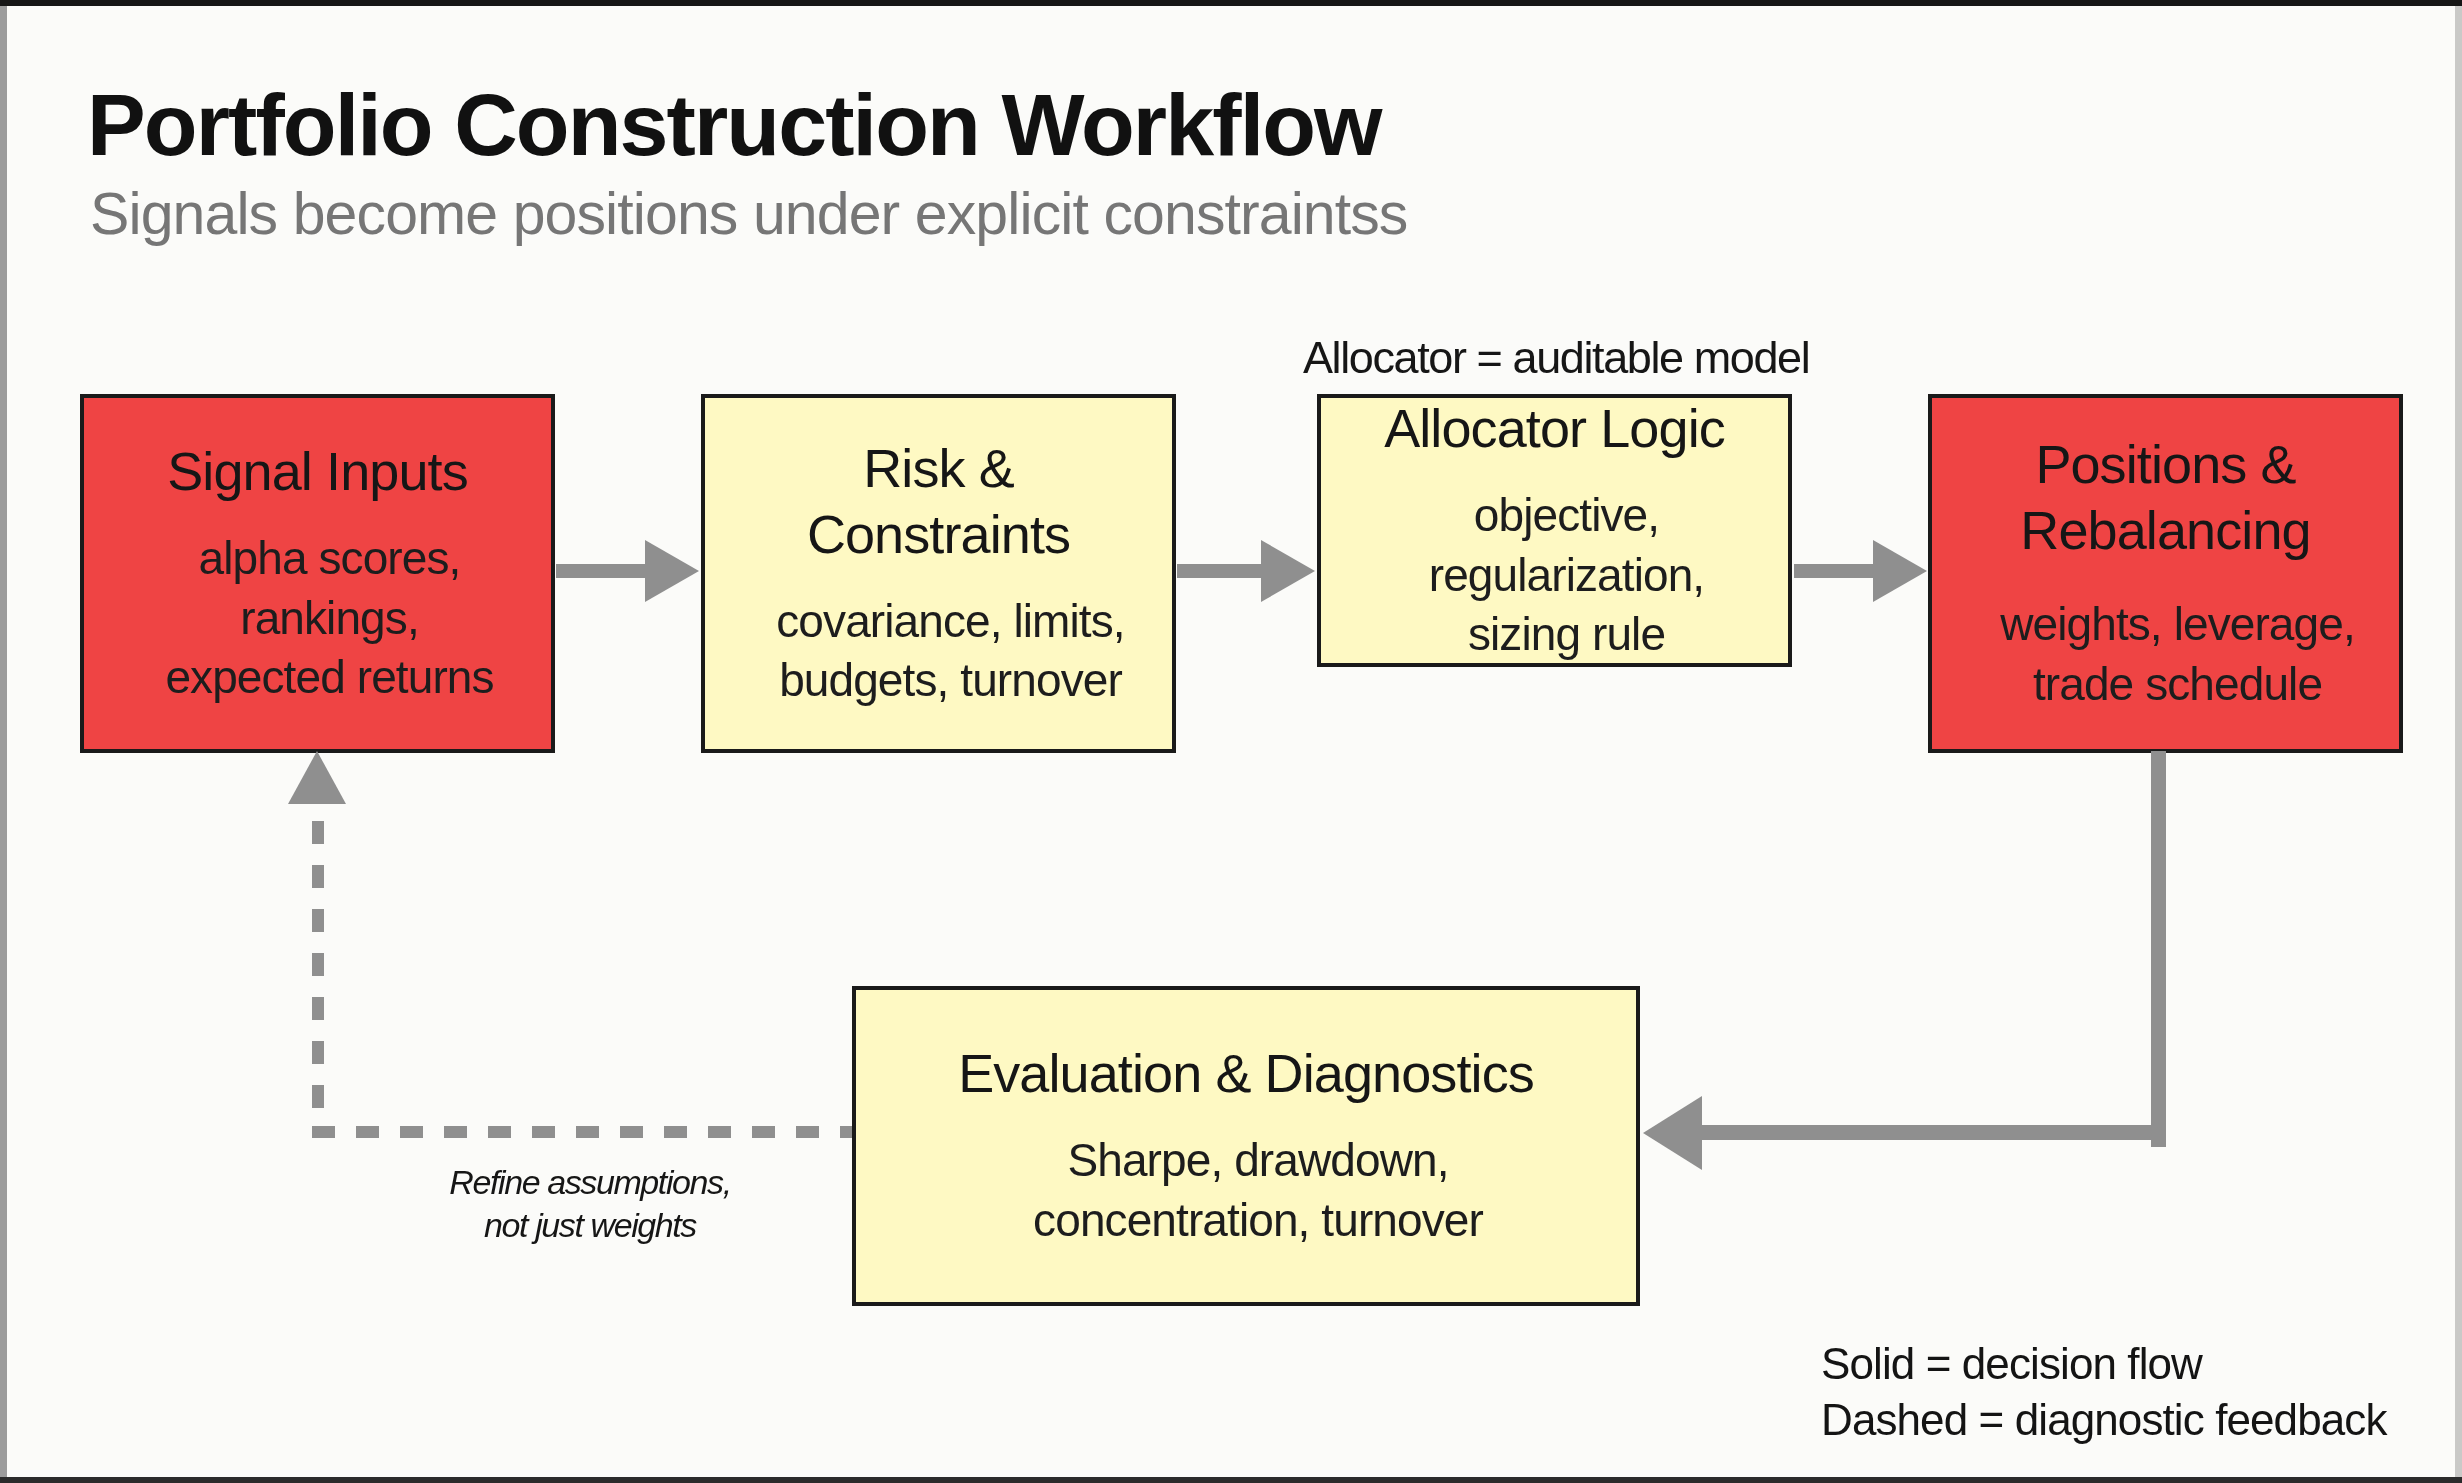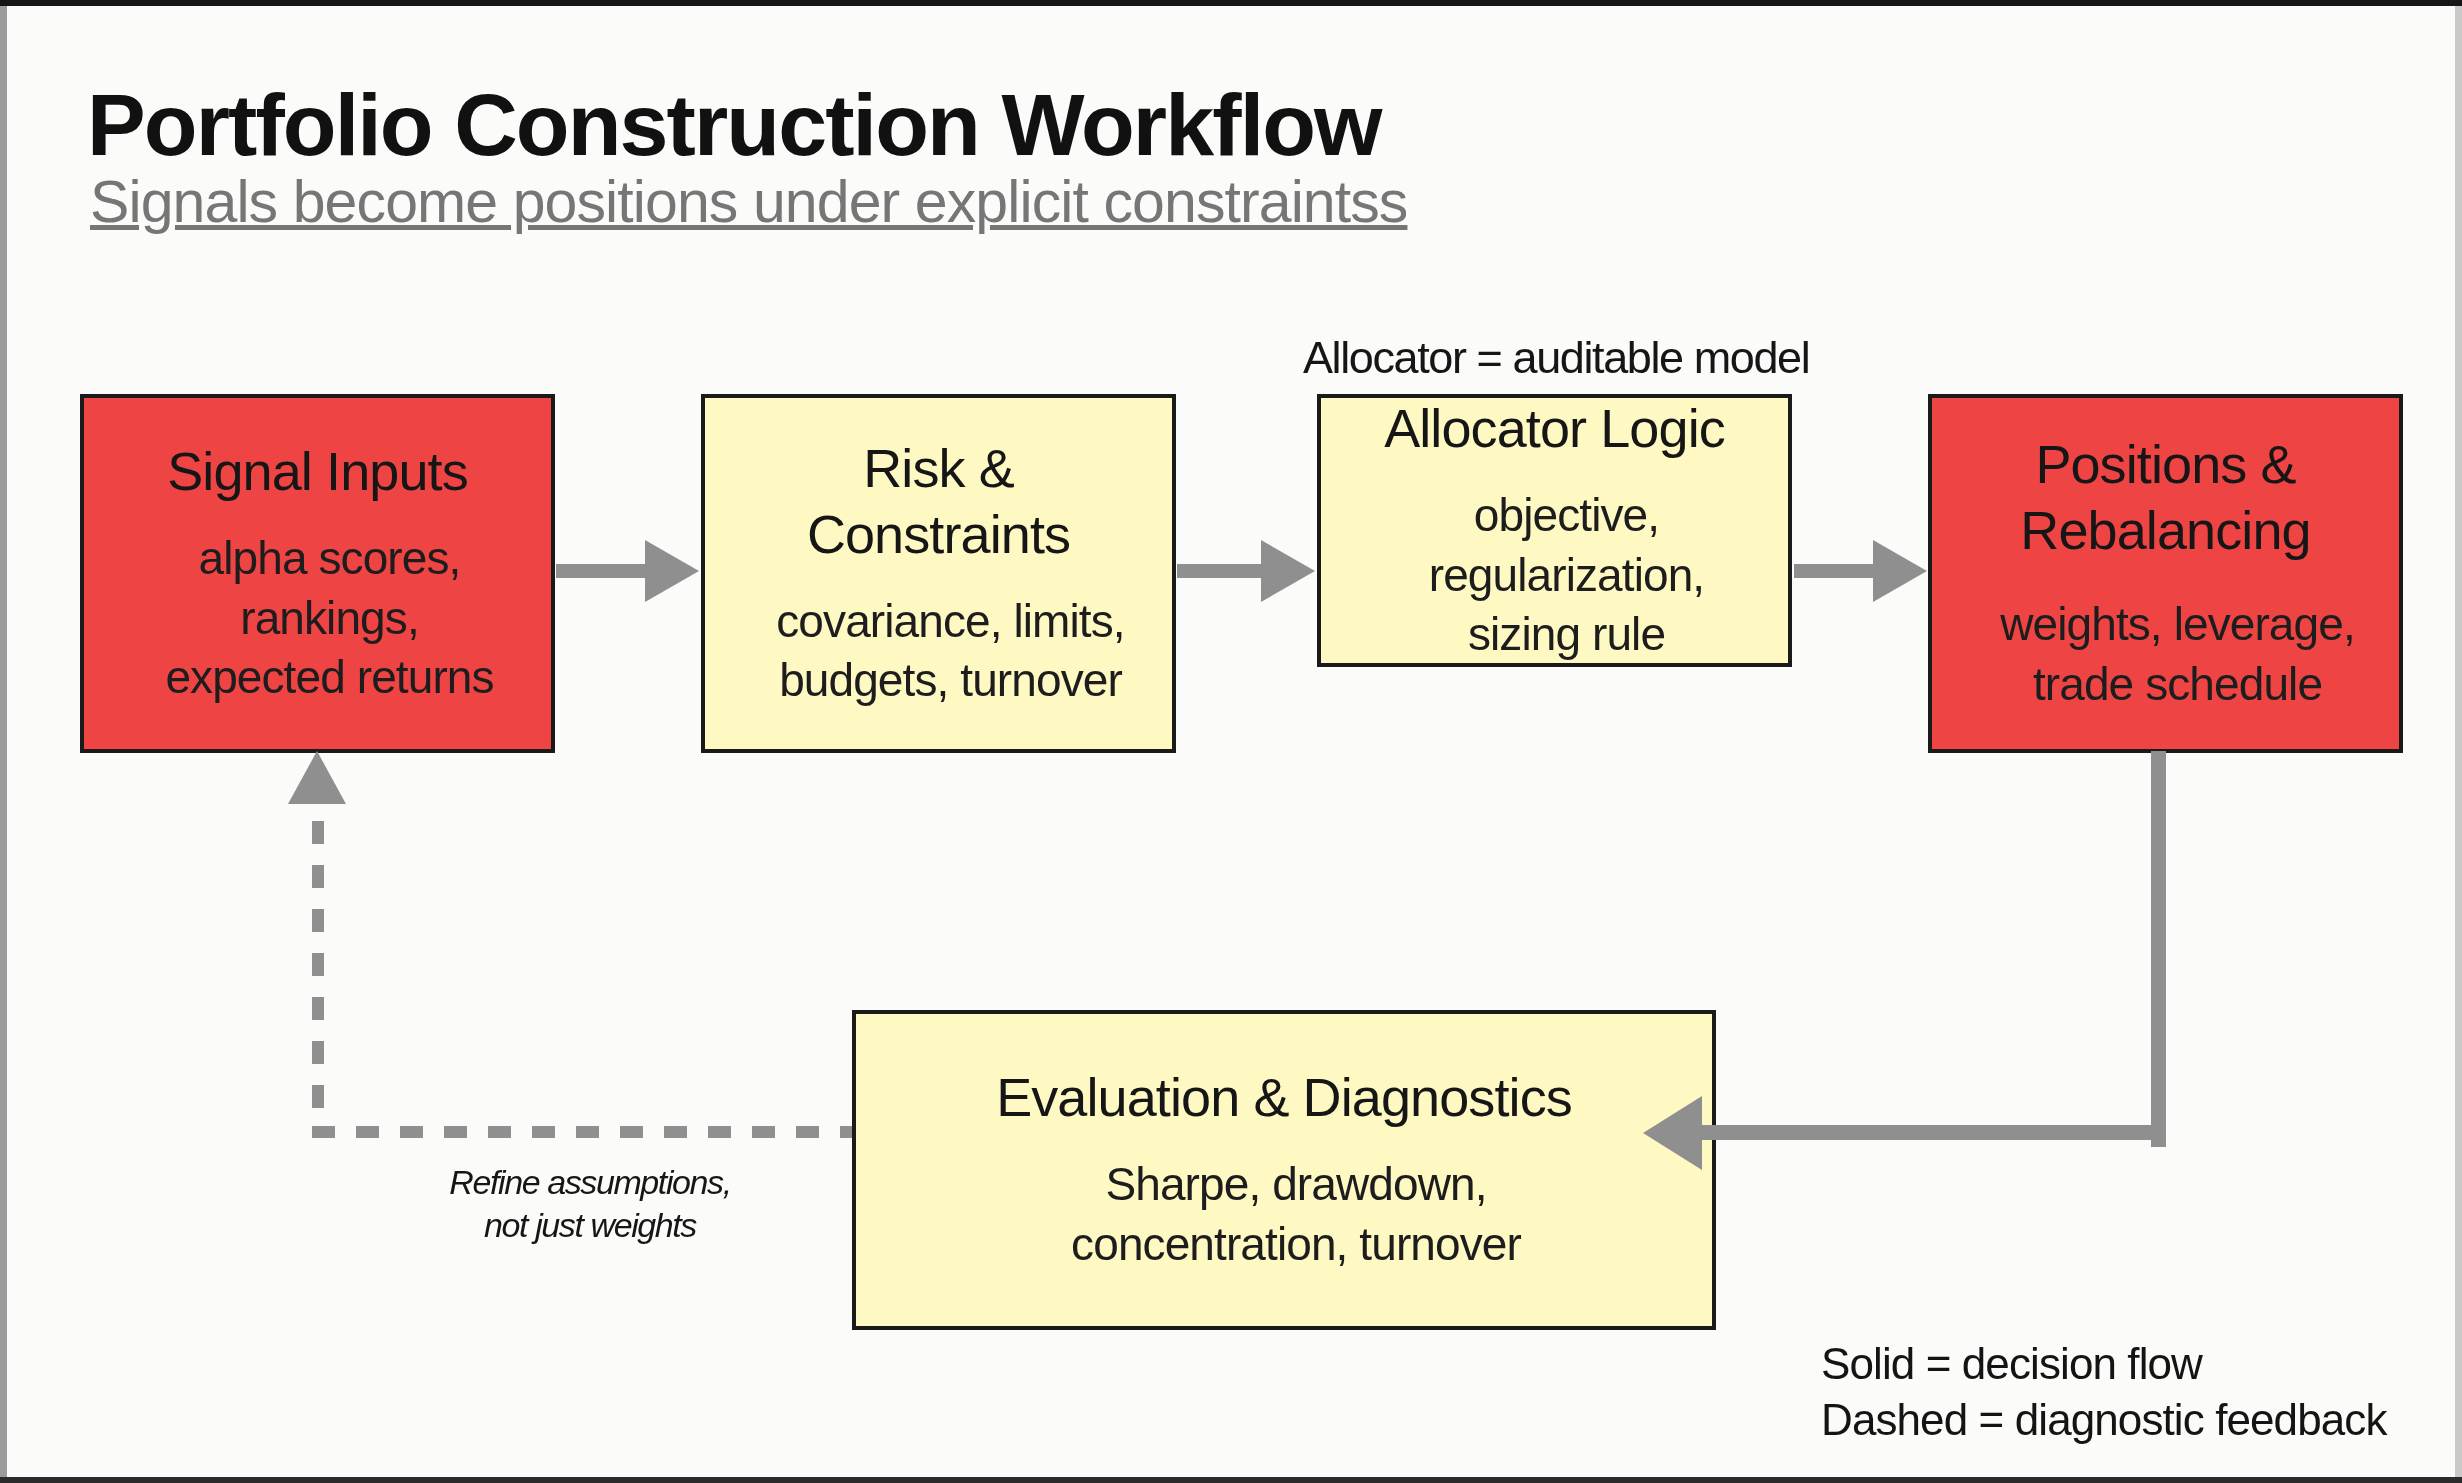--- a/index.html
+++ b/index.html
@@ -16,24 +16,23 @@
   .frame-bottom{position:absolute;left:0;top:1477px;width:2462px;height:6.5px;background:#2b2b2b;}
   .frame-left{position:absolute;left:0;top:5.6px;width:7.4px;height:1478px;background:#9c9c9c;}
   .frame-right{position:absolute;right:0;top:5.6px;width:7.4px;height:1478px;background:#c9c9c7;}
 
   .page-title{
     position:absolute;left:87px;top:74px;
     font-size:88px;font-weight:700;letter-spacing:-1.9px;color:#111;
     white-space:nowrap;
   }
   .page-subtitle{
-    position:absolute;left:90px;top:168px;
+    position:absolute;left:90px;top:180px;
     font-size:59px;font-weight:400;letter-spacing:-0.9px;color:#767676;
     white-space:nowrap;
-    text-decoration:underline;
   }
 
   .node{
     position:absolute;
     border:4.6px solid #1a1a1a;
     box-sizing:border-box;
     display:flex;flex-direction:column;align-items:center;justify-content:center;
     text-align:center;
   }
   .node.white{background:#ef4444;}
@@ -125,21 +124,21 @@
 sizing rule</div>
   </div>
 
   <div class="node white" style="left:1928px;top:394px;width:475px;height:359px;gap:7px;">
     <div class="node-title">Positions &amp;
 Rebalancing</div>
     <div class="node-body">weights, leverage,
 trade schedule</div>
   </div>
 
-  <div class="node gray" style="left:852px;top:1010px;width:864px;height:320px;">
+  <div class="node gray" style="left:852px;top:986px;width:788px;height:320px;">
     <div class="node-title">Evaluation &amp; Diagnostics</div>
     <div class="node-body">Sharpe, drawdown,
 concentration, turnover</div>
   </div>
 
   <div class="h-arrow" style="left:556px;top:540px;width:143px;">
     <div class="shaft"></div>
     <div class="head-right"></div>
   </div>
   <div class="h-arrow" style="left:1177px;top:540px;width:138px;">

